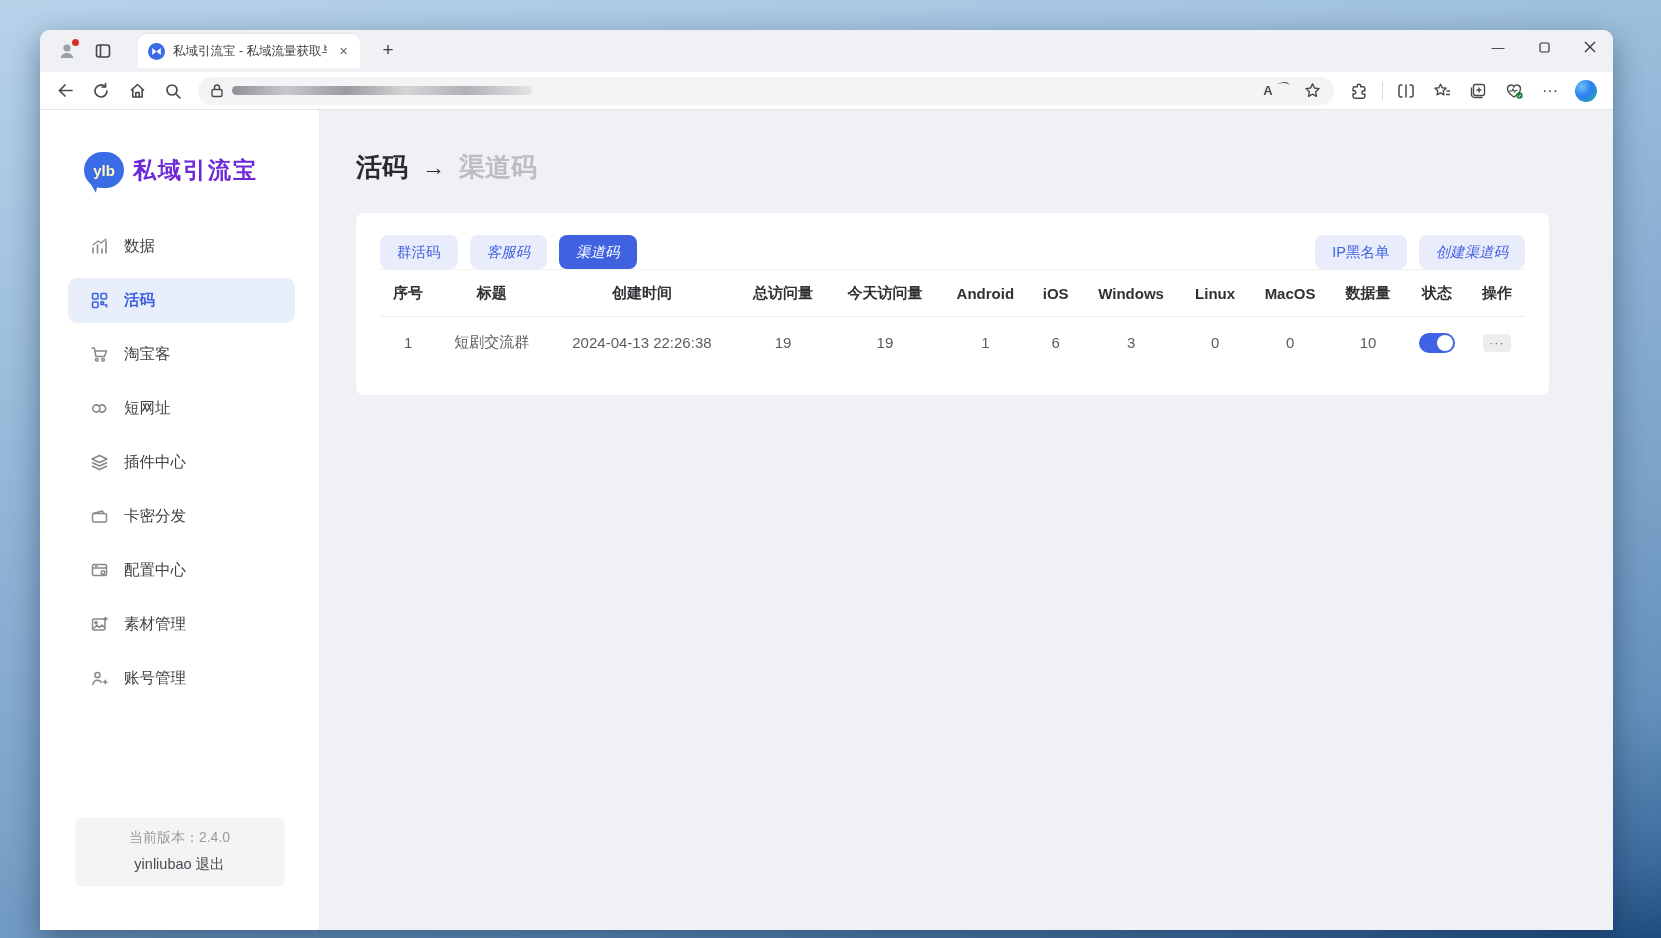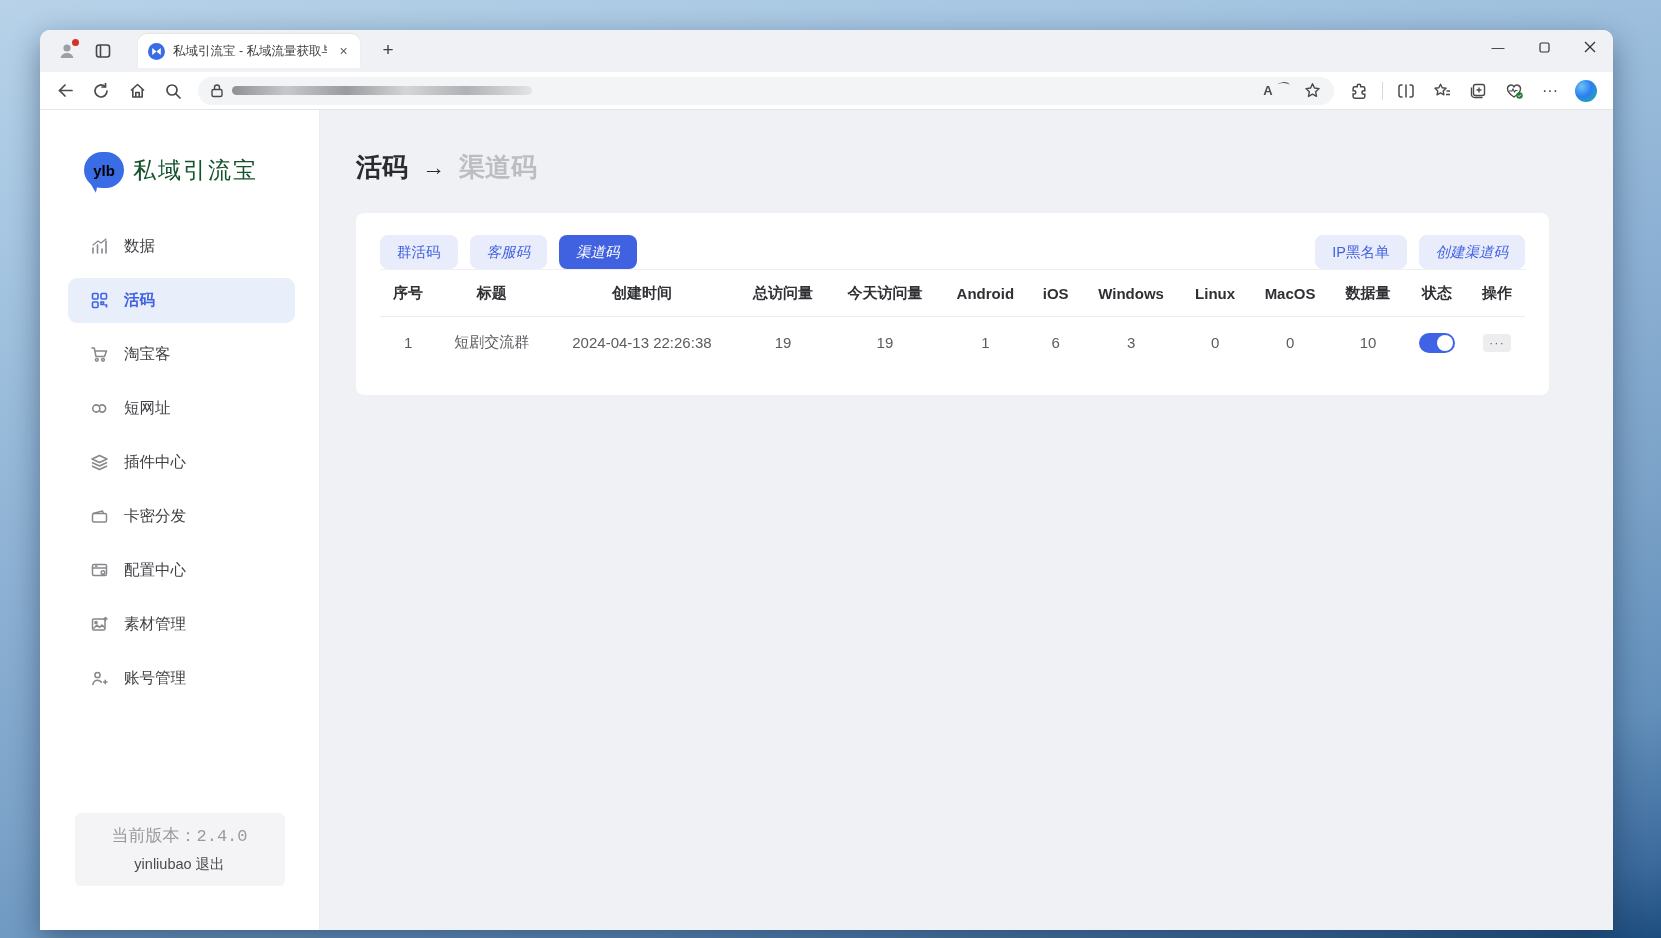--- a/index.html
+++ b/index.html
@@ -45,36 +45,36 @@
   .divider { width:1px; height:18px; background:#d7dadd; margin:0 4px; flex:0 0 auto; }
   .copilot { width:22px; height:22px; border-radius:50%;
     background:radial-gradient(circle at 30% 30%,#6cc3f5 0%,#2d7ff0 45%,#1db5a0 100%); }
 
   
   .content { flex:1; display:flex; min-height:0; background:#f0f1f4; }
 
   .sidebar { width:280px; background:#fff; border-right:1px solid #ececef; display:flex; flex-direction:column; flex:0 0 auto; }
   .logo { display:flex; align-items:center; gap:9px; margin:42px 0 36px 44px; }
   .logo-bubble { width:40px; height:36px; background:#3a6ce6; border-radius:50% 50% 50% 50%/55% 55% 55% 55%;
-    position:relative; display:flex; align-items:center; justify-content:center; color:#000000; font-size:15px; font-weight:bold; }
+    position:relative; display:flex; align-items:center; justify-content:center; color:#fef9c3; font-size:15px; font-weight:bold; }
   .logo-bubble:after { content:""; position:absolute; left:4px; bottom:-4px; width:0; height:0;
     border-left:9px solid transparent; border-top:10px solid #3a6ce6; transform:rotate(12deg); }
-  .logo-text { color:#14532d; font-size:23px; font-weight:normal; letter-spacing:2px; }
+  .logo-text { color:#6d28d9; font-size:23px; font-weight:bold; letter-spacing:2px; }
 
   .nav { display:flex; flex-direction:column; padding:0 24px 0 28px; gap:9px; }
   .nav-item { height:45px; border-radius:9px; display:flex; align-items:center; gap:15px; padding-left:22px;
     color:#3e3f43; font-size:15.5px; cursor:pointer; }
   .nav-item .nicon { color:#87888d; display:flex; }
   .nav-item.active { background:#e9eefb; color:#3f63e2; font-weight:bold; }
   .nav-item.active .nicon { color:#3f63e2; }
   .nav svg { width:19px; height:19px; }
 
   .side-footer { margin-top:auto; margin-bottom:44px; align-self:center; width:210px; background:#f4f4f6;
     border-radius:6px; padding:11px 8px 12px; text-align:center; }
-  .ver { color:#9b9b9f; font-size:17px; margin-bottom:8px;font-family:Liberation Mono, monospace; }
+  .ver { color:#9b9b9f; font-size:14px; margin-bottom:8px; }
   .acct { color:#4a4b4f; font-size:14.5px; }
 
   .main { flex:1; padding:40px 64px 0 36px; min-width:0; }
   .breadcrumb { display:flex; align-items:center; gap:14px; margin-bottom:28px; }
   .bc-parent { font-size:26px; font-weight:600; color:#2a2b2e; }
   .bc-arrow { font-size:23px; color:#2a2b2e; font-weight:bold; }
   .bc-current { font-size:26px; font-weight:600; color:#bcbdc2; }
 
   .card { background:#fff; border-radius:8px; padding:22px 24px 26px; }
   .card-top { display:flex; align-items:center; }

